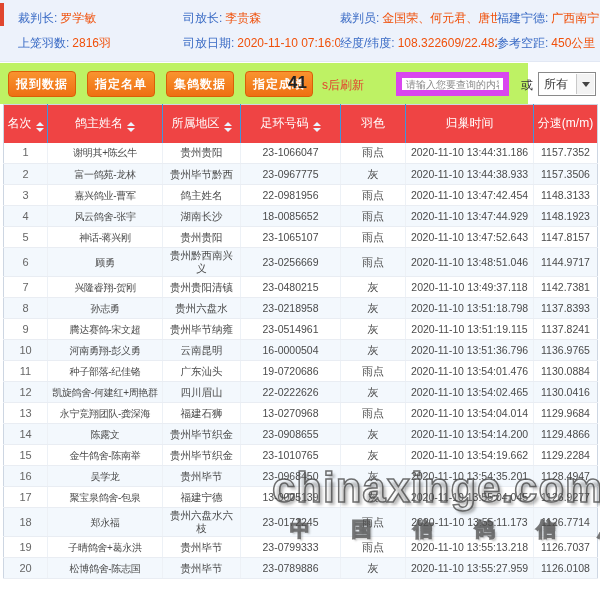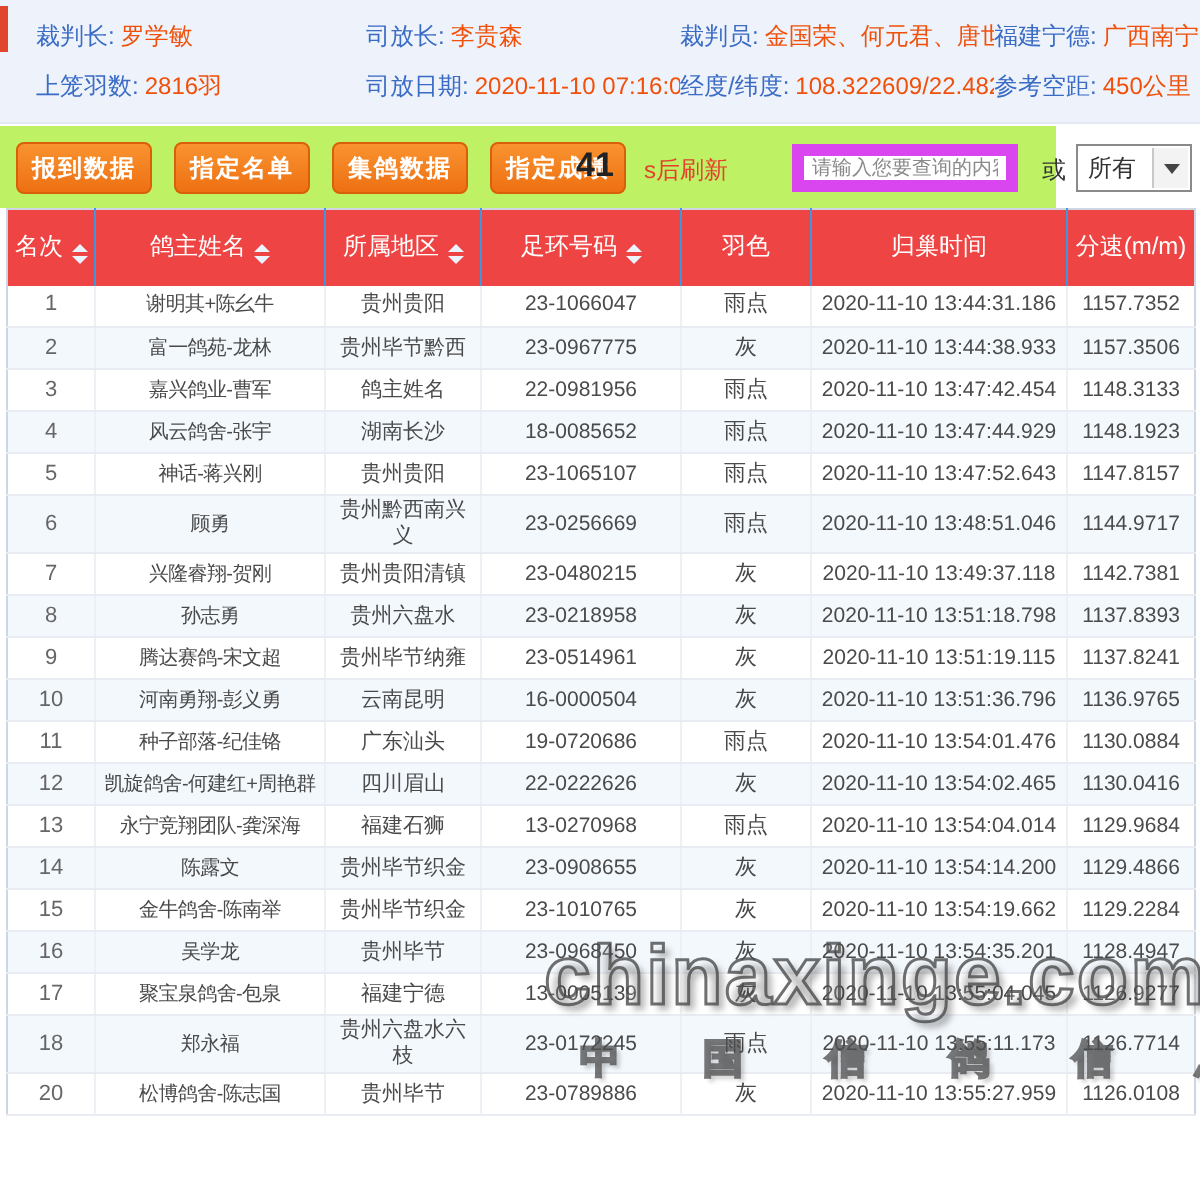--- a/index.html
+++ b/index.html
@@ -295,20 +295,29 @@
         <tr>
           <td class="c-rank">18</td>
           <td class="c-owner">郑永福</td>
           <td class="c-region">贵州六盘水六枝</td>
           <td class="c-ring">23-0172245</td>
           <td class="c-color">雨点</td>
           <td class="c-time">2020-11-10 13:55:11.173</td>
           <td class="c-speed">1126.7714</td>
         </tr>
         <tr>
+          <td class="c-rank">19</td>
+          <td class="c-owner">子晴鸽舍+葛永洪</td>
+          <td class="c-region">贵州毕节</td>
+          <td class="c-ring">23-0799333</td>
+          <td class="c-color">雨点</td>
+          <td class="c-time">2020-11-10 13:55:13.218</td>
+          <td class="c-speed">1126.7037</td>
+        </tr>
+        <tr>
           <td class="c-rank">20</td>
           <td class="c-owner">松博鸽舍-陈志国</td>
           <td class="c-region">贵州毕节</td>
           <td class="c-ring">23-0789886</td>
           <td class="c-color">灰</td>
           <td class="c-time">2020-11-10 13:55:27.959</td>
           <td class="c-speed">1126.0108</td>
         </tr>
       </tbody>
   </table>

